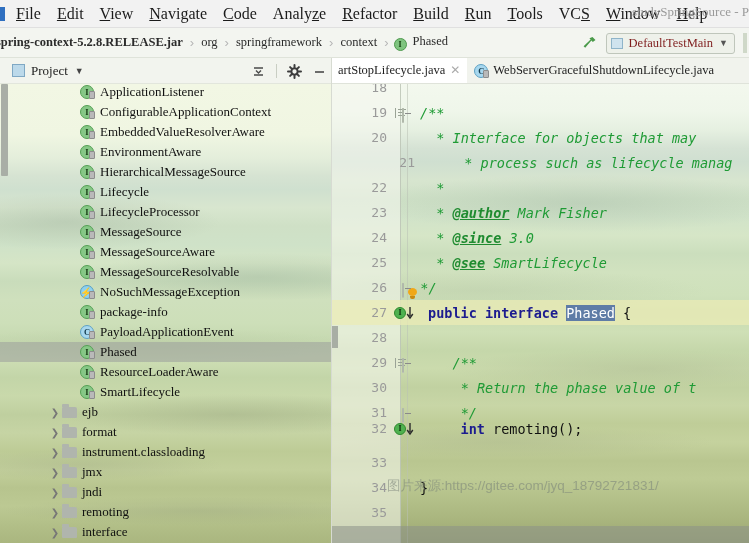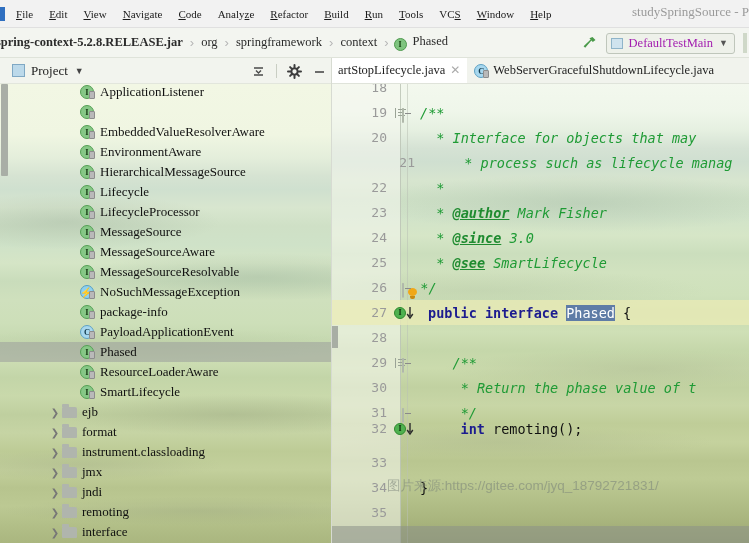--- a/index.html
+++ b/index.html
@@ -16,21 +16,21 @@
     height:28px; width:749px;
     background:#f2f2f2;
     display:flex; align-items:center;
     position:relative;
     border-bottom:1px solid #e0e0e0;
   }
   #ide-icon{
     width:5px; height:14px; background:#2f6fc0; margin-left:0px; flex:0 0 5px;
   }
   .menu-item{
-    padding:2px 8px; color:#1b1b1b; font-size:11px;
+    padding:2px 8px; color:#1b1b1b; font-size:16px;
     font-family:"Liberation Serif", serif;
     white-space:nowrap; cursor:default;
   }
   .menu-item .mn{ text-decoration:underline; }
   #win-title{
     position:absolute; right:0; top:4px;
     color:#9a9a9a; font-size:13px; font-family:"Liberation Serif", serif;
     white-space:nowrap; padding-right:0px;
   }
 
@@ -60,21 +60,21 @@
   }
   #build-icon{ width:18px;height:18px; }
   #runconfig{
     display:flex;align-items:center; gap:6px;
     border:1px solid #bfc6bb; background:#eef1ea;
     border-radius:3px; height:21px; padding:0 6px 0 4px;
   }
   #runconfig .rc-ico{
     width:12px;height:11px;border:1px solid #8fb4c9;background:#cfe3ee;
   }
-  #runconfig .rc-label{ font-size:12.5px;color:#a21caf;font-family:"Liberation Serif",serif; }
+  #runconfig .rc-label{ font-size:12.5px;color:#7f1d1d;font-family:"Liberation Serif",serif; }
   .chev{ color:#555; font-size:9px; }
   #navbar-rightedge{ width:4px;height:20px;background:#cfd8c8; }
 
   
   #main{
     position:absolute; top:58px; left:0; width:749px; height:485px;
     display:flex;
   }
 
   
@@ -403,20 +403,21 @@
               <span class="lockpip"></span>
             </span>
             <span class="tlabel">ApplicationListener</span>
           </div>
           <div class="trow" style="top: 18px; position: absolute; left: 0px; width: 331px;">
             <span style="width: 80px; flex: 0 0 80px;"></span>
             <span class="ticon">
               <span class="badge i">I</span>
               <span class="lockpip"></span>
             </span>
+            <span class="tlabel">ConfigurableApplicationContext</span>
           </div>
           <div class="trow" style="top: 38px; position: absolute; left: 0px; width: 331px;">
             <span style="width: 80px; flex: 0 0 80px;"></span>
             <span class="ticon">
               <span class="badge i">I</span>
               <span class="lockpip"></span>
             </span>
             <span class="tlabel">EmbeddedValueResolverAware</span>
           </div>
           <div class="trow" style="top: 58px; position: absolute; left: 0px; width: 331px;">

